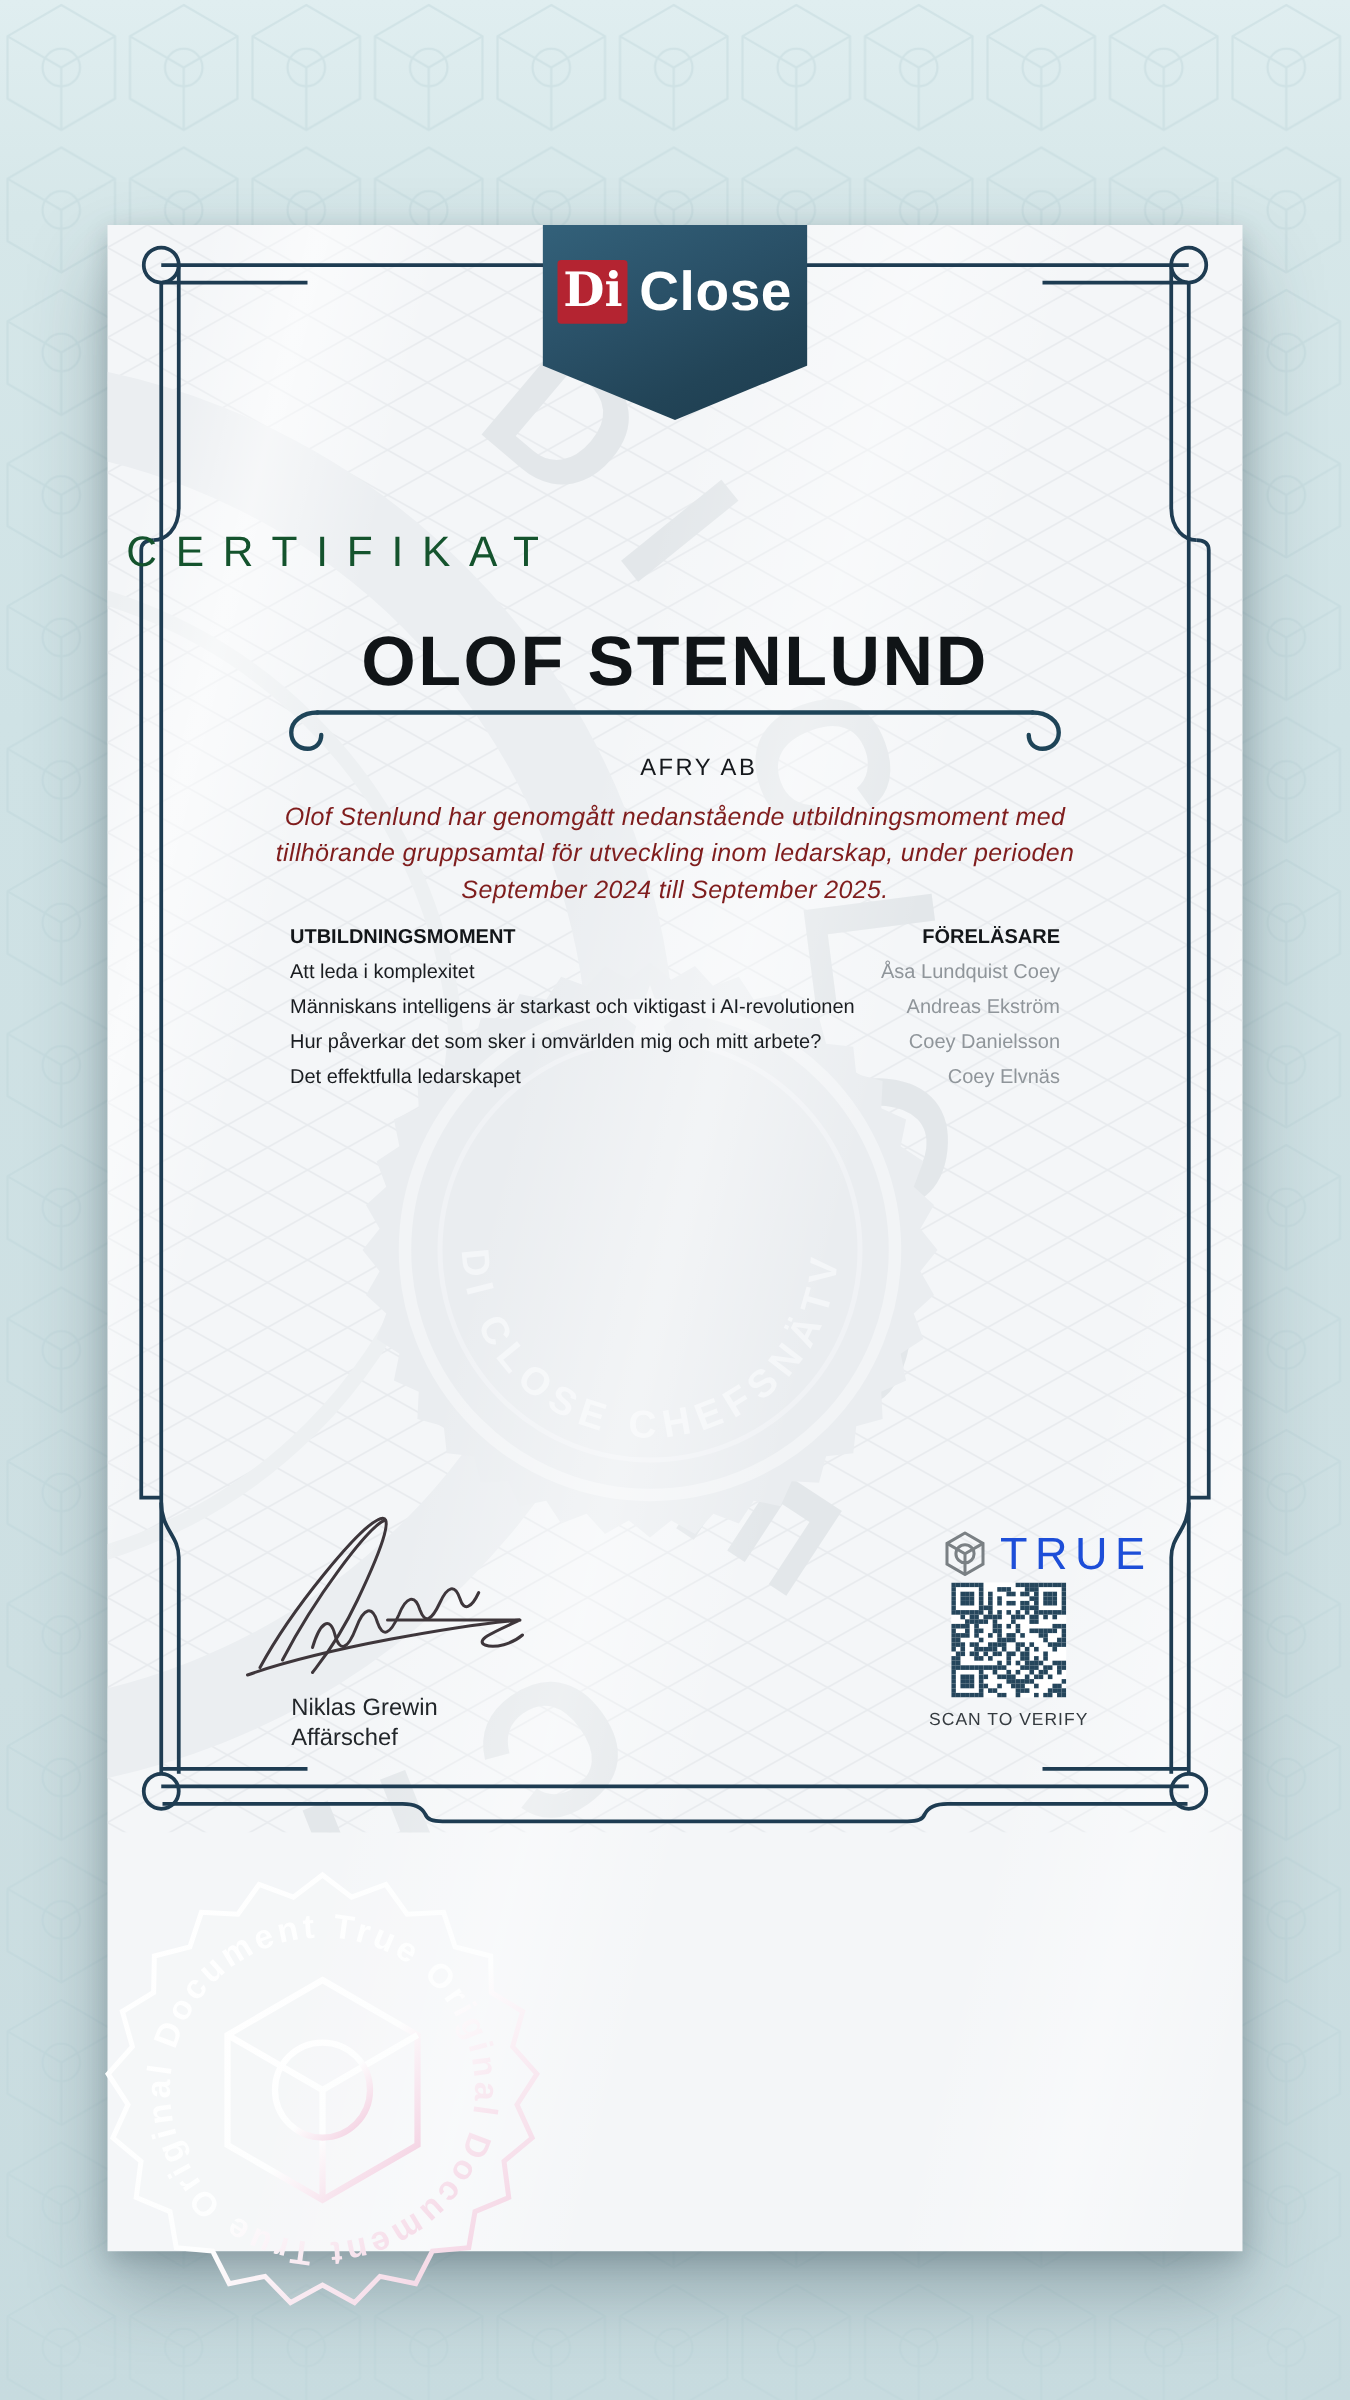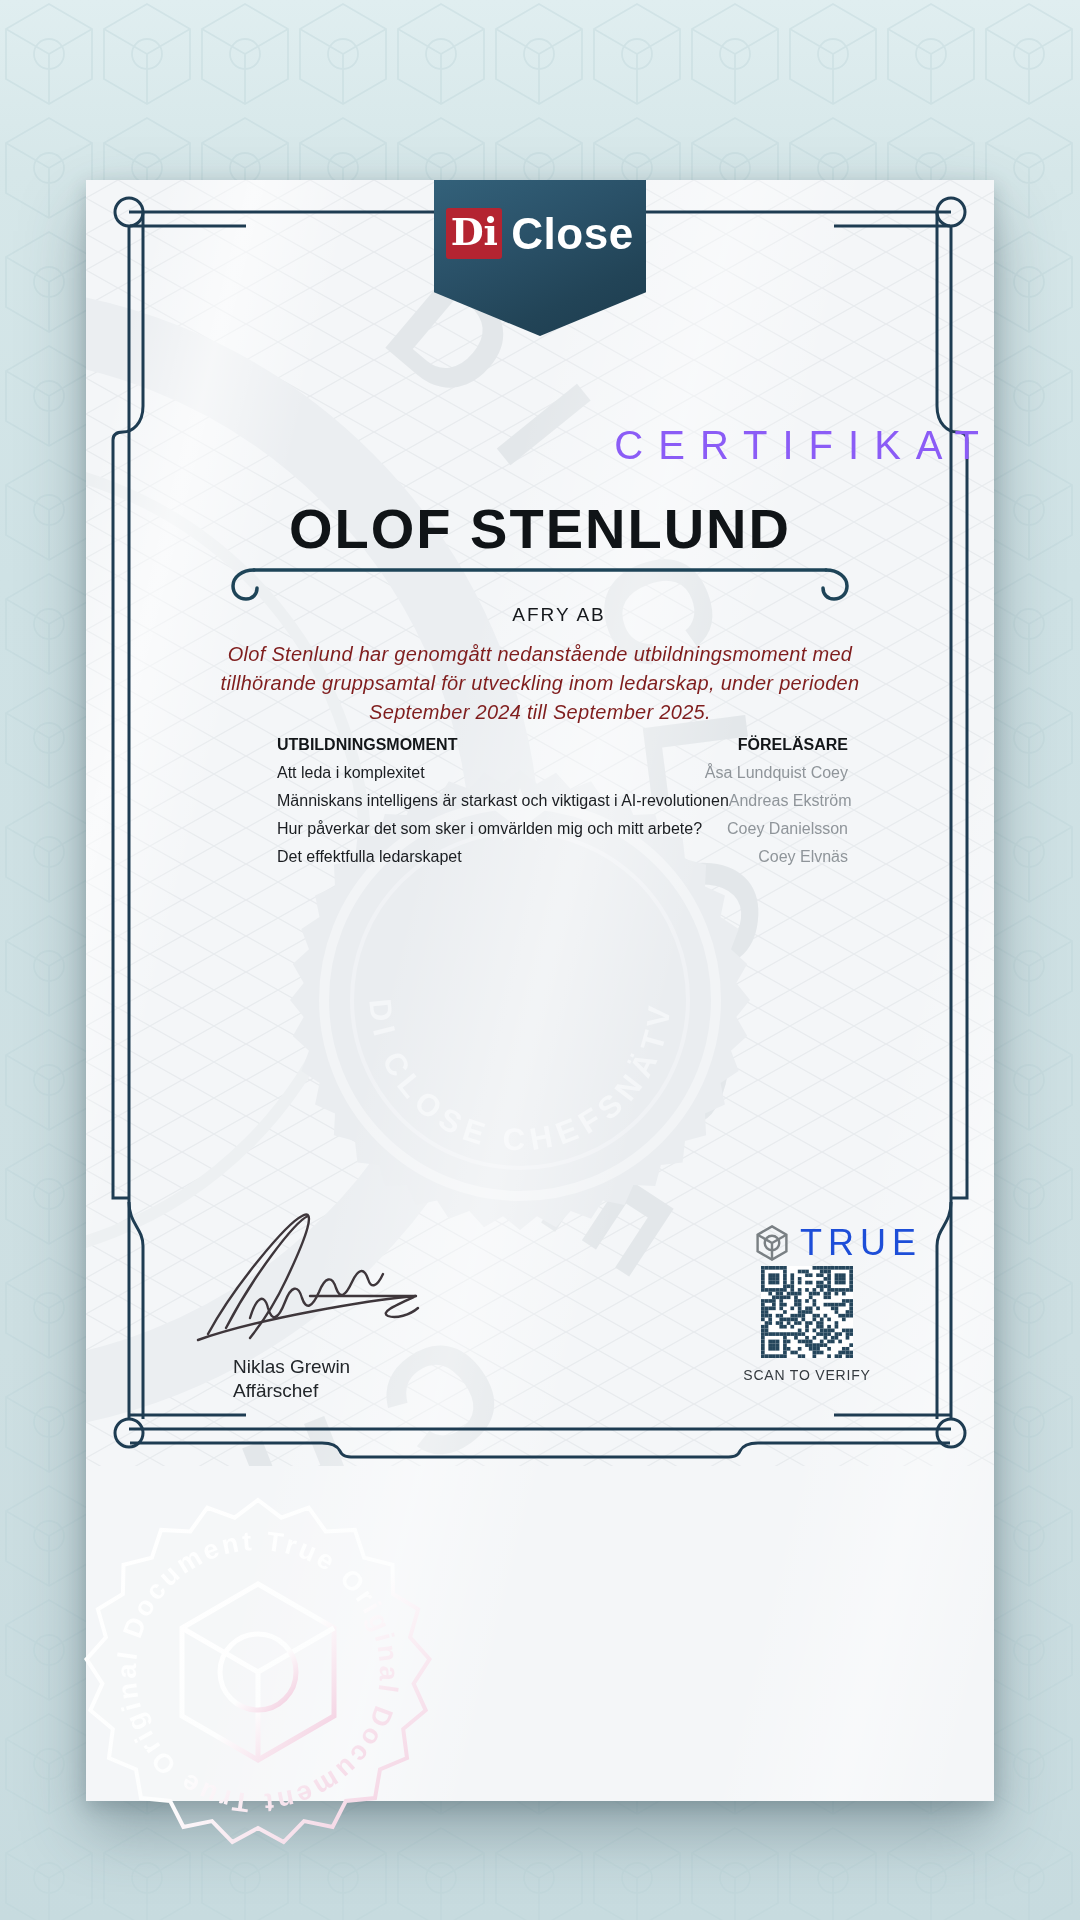--- a/index.html
+++ b/index.html
@@ -18,31 +18,31 @@
   
   .banner{position:absolute;left:50%;top:0;transform:translateX(-50%);width:212px;height:156px;
           background:linear-gradient(155deg,#33617a 0%,#2a5168 40%,#224457 72%,#1d3c4e 100%);
           clip-path:polygon(0 0,100% 0,100% 72%,50% 100%,0 72%);
           filter:drop-shadow(0 9px 10px rgba(25,45,58,.45));}
   .banner .logo-row{position:absolute;left:0;right:0;top:28px;display:flex;align-items:center;justify-content:center;gap:9px;}
   .di-box{background:#b42431;color:#fff;border-radius:3px;width:56px;height:51px;display:flex;align-items:center;justify-content:center;
           font-family:"DejaVu Serif",serif;font-weight:bold;font-size:38px;line-height:1;padding-bottom:3px;box-sizing:border-box;}
   .close-word{color:#fff;font-weight:bold;font-size:44px;letter-spacing:.5px;font-family:"Liberation Sans",sans-serif;}
   
-  .cert-title{position:absolute;left:0;right:0;top:243px;text-align:right;font-size:40px;font-weight:300;
-              letter-spacing:15px;text-indent:15px;color:#8b5cf6;}
+  .cert-title{position:absolute;left:0;right:0;top:243px;text-align:left;font-size:34px;font-weight:300;
+              letter-spacing:15px;text-indent:15px;color:#14532d;}
   .cert-name{position:absolute;left:0;right:0;top:316px;text-align:center;font-size:56px;font-weight:800;
              letter-spacing:2px;color:#101417;}
   .divider{position:absolute;left:0;top:0;}
   .company{position:absolute;left:0;right:0;top:424px;text-align:center;font-size:19px;font-weight:500;
            letter-spacing:2px;color:#15181c;padding-left:38px;}
   .descr{position:absolute;left:50%;transform:translateX(-50%);top:460px;width:660px;text-align:center;
          font-style:italic;font-size:20px;line-height:1.44;letter-spacing:.3px;color:#7f1d1d;}
   .table{position:absolute;left:146px;top:556px;width:616px;font-size:16px;color:#1a1d21;}
-  .trow{display:flex;justify-content:space-between;align-items:flex-start;height:28px;margin-left:45px;}
+  .trow{display:flex;justify-content:space-between;align-items:center;height:28px;}
   .trow .c-moment{white-space:nowrap;}
   .trow .c-lect{white-space:nowrap;color:#8f959a;text-align:right;}
   .thead{font-weight:bold;font-size:16px;color:#131619;}
   .thead .c-lect{color:#131619;font-weight:bold;}
   
   .sig-block{position:absolute;left:104px;top:1028px;}
   .sig-name{position:absolute;left:147px;top:1176px;font-size:19px;color:#22262a;}
   .sig-title{position:absolute;left:147px;top:1200px;font-size:19px;color:#22262a;}
   .truemark{position:absolute;left:668px;top:1042px;display:flex;align-items:center;gap:10px;}
   .true-word{font-size:36px;letter-spacing:6px;color:#1d4ed8;font-weight:500;}

